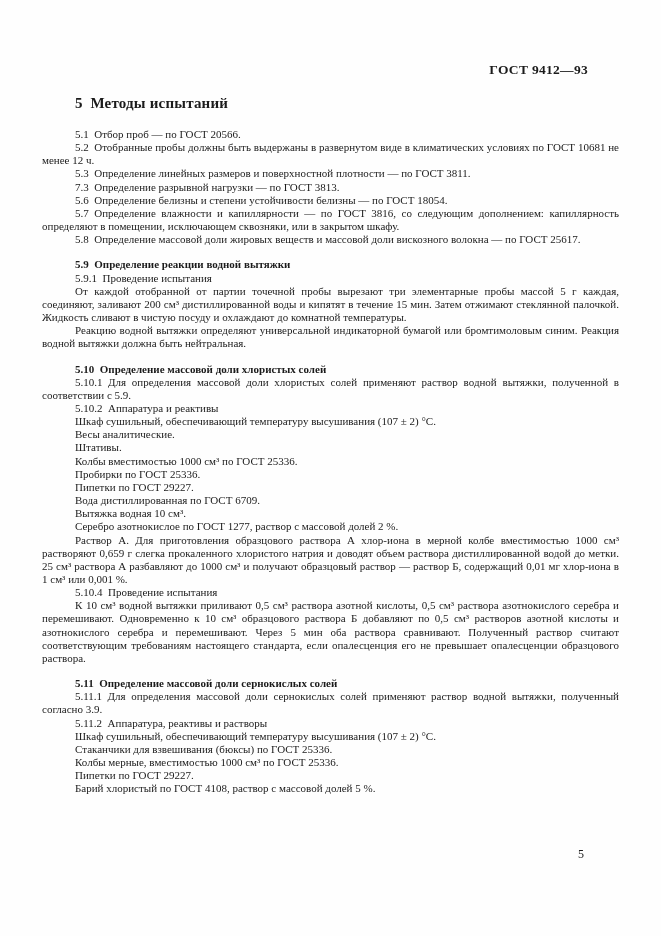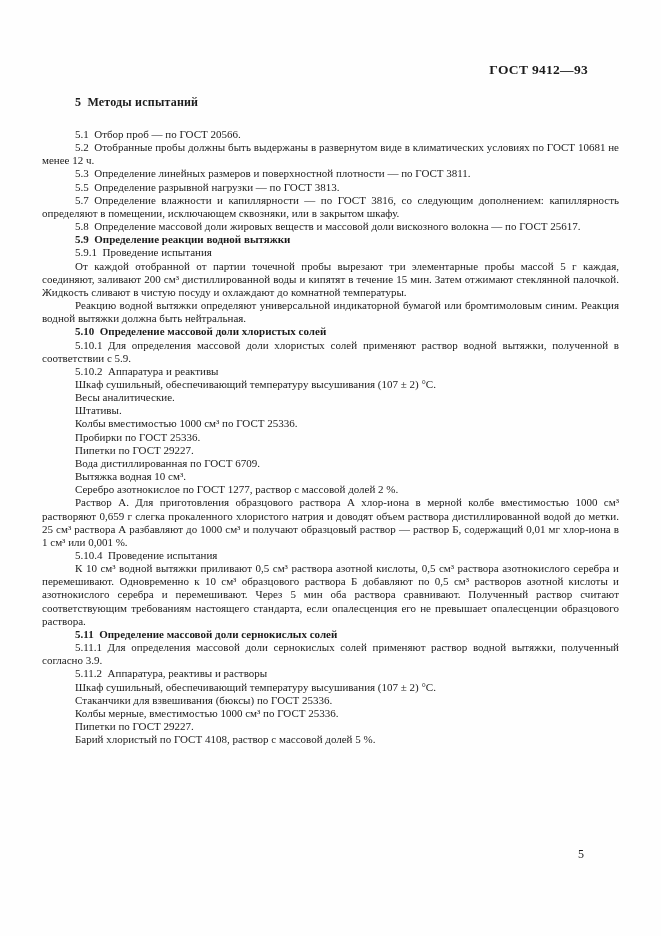--- a/index.html
+++ b/index.html
@@ -22,60 +22,62 @@
     right: 73px;
     font-size: 13.5px;
     font-weight: 700;
     letter-spacing: 0.3px;
   }
   .section-title {
     position: absolute;
     top: 95px;
     left: 75px;
     margin: 0;
-    font-size: 12px;
+    font-size: 15px;
     font-weight: 700;
     letter-spacing: 0.2px;
   }
   .body-text {
     position: absolute;
     top: 128px;
     left: 42px;
     width: 577px;
     font-size: 11px;
     line-height: 13.15px;
     text-align: justify;
   }
   .para {
     margin: 0;
     text-indent: 33px;
   }
   .para.bold {
     font-weight: 700;
+    margin-top: 12px;
   }
   .page-number {
     position: absolute;
     top: 847px;
     right: 77px;
     font-size: 12px;
   }
 </style>
 </head>
 <body>
 
 <div class="page">
   <div class="gost-header">ГОСТ 9412—93</div>
 
   <h1 class="section-title">5 Методы испытаний</h1>
 
   <div class="body-text">
       <p class="para">5.1 Отбор проб — по ГОСТ 20566.</p>
       <p class="para">5.2 Отобранные пробы должны быть выдержаны в развернутом виде в климатических условиях по ГОСТ 10681 не менее 12 ч.</p>
       <p class="para">5.3 Определение линейных размеров и поверхностной плотности — по ГОСТ 3811.</p>
-      <p class="para">5.5 Определение разрывной нагрузки — по ГОСТ 3813.</p>
+      <p class="para">7.3 Определение разрывной нагрузки — по ГОСТ 3813.</p>
+      <p class="para">5.6 Определение белизны и степени устойчивости белизны — по ГОСТ 18054.</p>
       <p class="para">5.7 Определение влажности и капиллярности — по ГОСТ 3816, со следующим дополнением: капиллярность определяют в помещении, исключающем сквозняки, или в закрытом шкафу.</p>
       <p class="para">5.8 Определение массовой доли жировых веществ и массовой доли вискозного волокна — по ГОСТ 25617.</p>
       <p class="para bold">5.9 Определение реакции водной вытяжки</p>
       <p class="para">5.9.1 Проведение испытания</p>
       <p class="para">От каждой отобранной от партии точечной пробы вырезают три элементарные пробы массой 5 г каждая, соединяют, заливают 200 см³ дистиллированной воды и кипятят в течение 15 мин. Затем отжимают стеклянной палочкой. Жидкость сливают в чистую посуду и охлаждают до комнатной температуры.</p>
       <p class="para">Реакцию водной вытяжки определяют универсальной индикаторной бумагой или бромтимоловым синим. Реакция водной вытяжки должна быть нейтральная.</p>
       <p class="para bold">5.10 Определение массовой доли хлористых солей</p>
       <p class="para">5.10.1 Для определения массовой доли хлористых солей применяют раствор водной вытяжки, полученной в соответствии с 5.9.</p>
       <p class="para">5.10.2 Аппаратура и реактивы</p>
       <p class="para">Шкаф сушильный, обеспечивающий температуру высушивания (107 ± 2) °С.</p>

